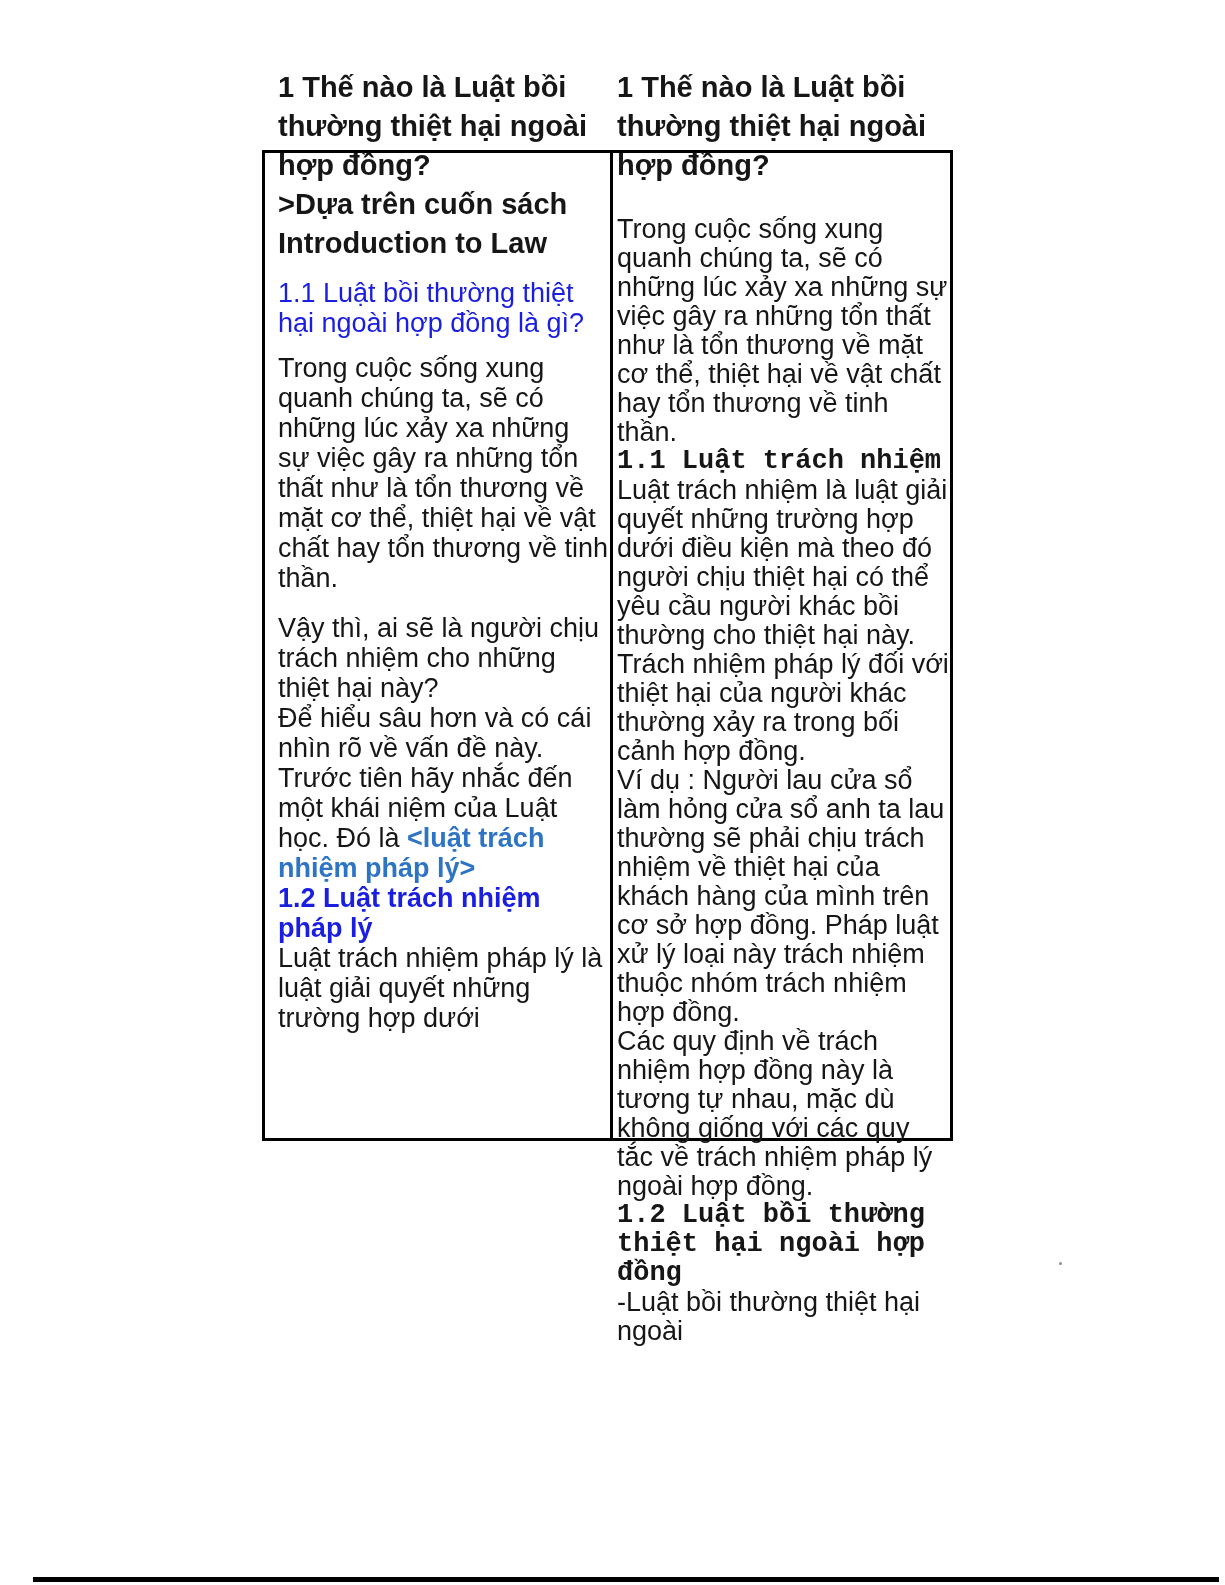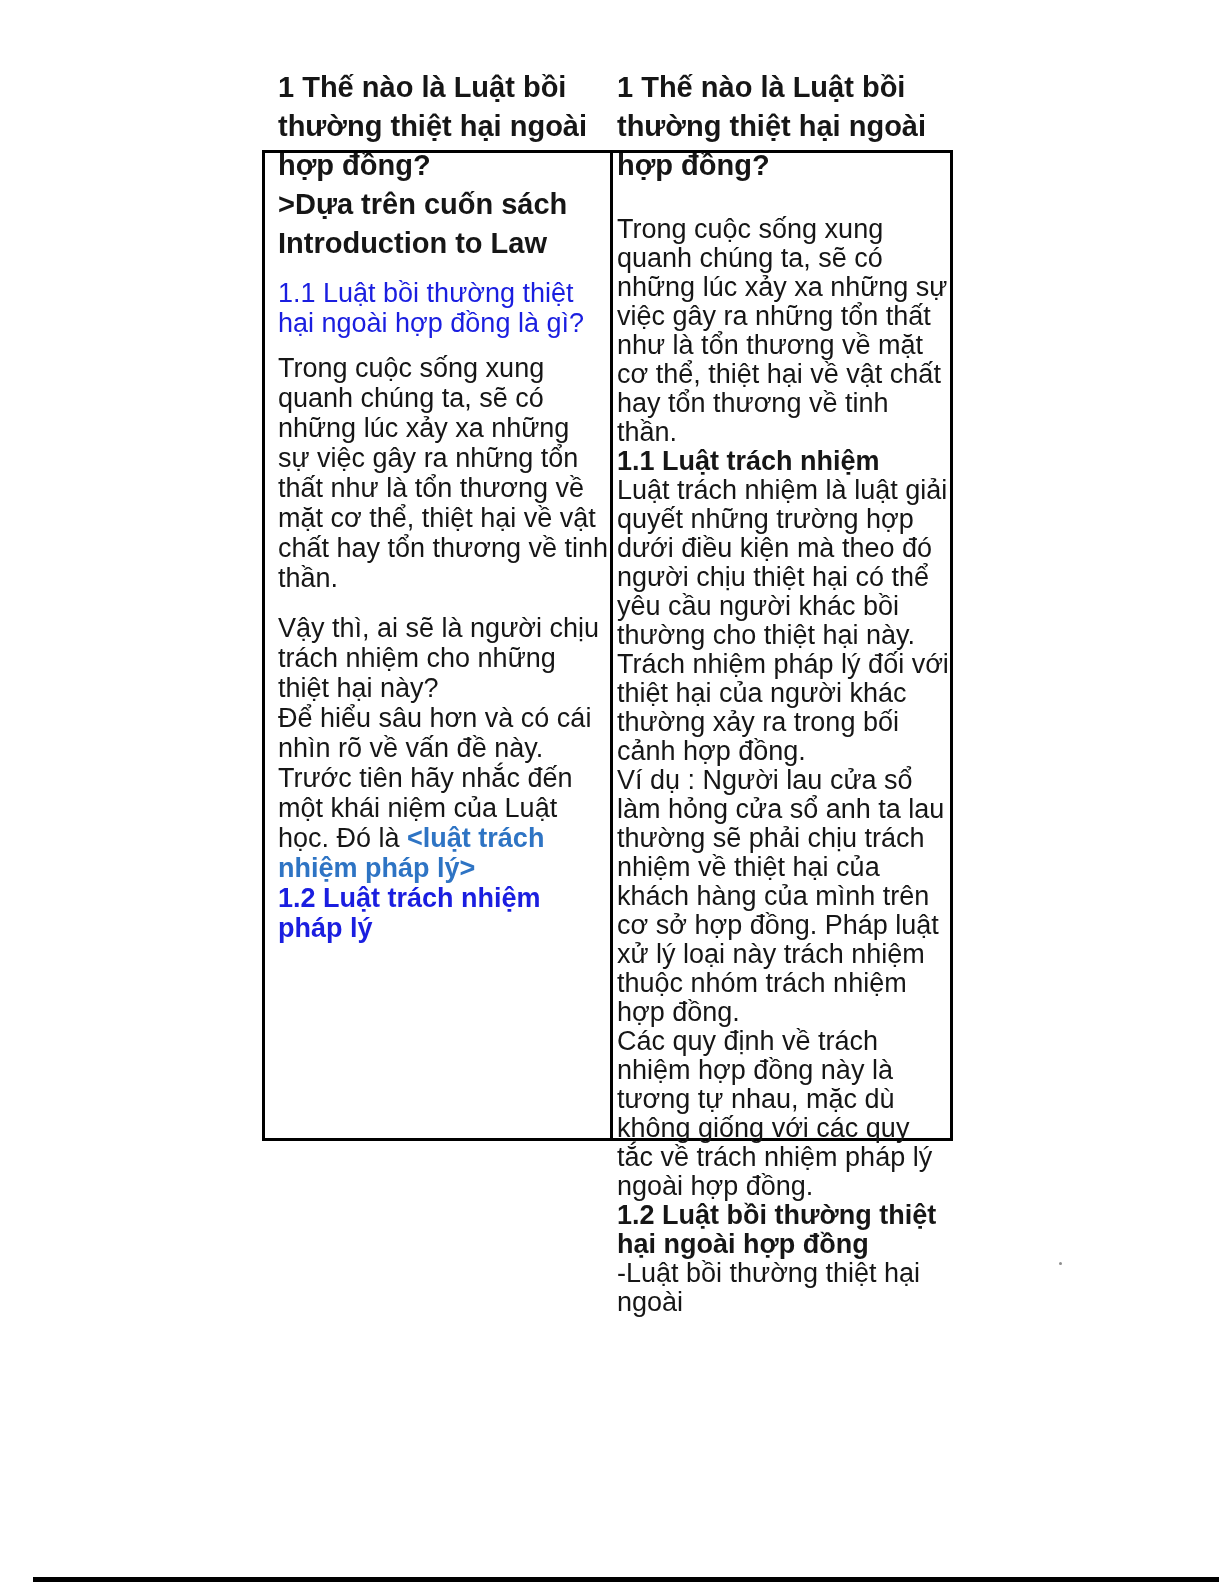--- a/index.html
+++ b/index.html
@@ -32,21 +32,21 @@
   .col.right p { line-height: 29px; }
 
   .left .sub11 { margin-top: 15px; color: var(--heading_blue, #1a1ee0); }
   .left .p-intro { margin-top: 15px; }
   .left .p-example { margin-top: 22px; }
   .left .p-question { margin-top: 20px; }
   .left .sub12 { font-weight: bold; color: var(--heading_blue, #1a1ee0); }
   .tort-link { font-weight: bold; color: var(--link_blue, #2e74c4); cursor: pointer; }
 
   .right .p-intro { margin-top: 30px; }
-  .right .subh { font-weight: bold; }
+  .right .subh { font-weight: bold; font-family: Liberation Mono, monospace; }
 
   
   .bottom-rule {
     position: absolute; left: 33px; top: 1577px; width: 1186px; height: 5px;
     background: var(--border, #000);
   }
   .stray-dot {
     position: absolute; left: 1059px; top: 1262px; width: 3px; height: 3px;
     background: #8d8d8d; border-radius: 50%;
   }
@@ -60,20 +60,21 @@
   <div class="col-divider"></div>
 
   <div class="col left">
     <h1>1 Thế nào là Luật bồi thường thiệt hại ngoài hợp đồng?</h1>
     <h1>&gt;Dựa trên cuốn sách Introduction to Law</h1>
     <p class="sub11">1.1 Luật bồi thường thiệt hại ngoài hợp đồng là gì?</p>
     <p class="p-intro">Trong cuộc sống xung quanh chúng ta, sẽ có những lúc xảy xa những sự việc gây ra những tổn thất như là tổn thương về mặt cơ thể, thiệt hại về vật chất hay tổn thương về tinh thần.</p>
     <p class="p-question"><span>Vậy thì, ai sẽ là người chịu trách nhiệm cho những thiệt hại này?
 Để hiểu sâu hơn và có cái nhìn rõ về vấn đề này. Trước tiên hãy nhắc đến một khái niệm của Luật học. Đó là </span><span class="tort-link">&lt;luật trách nhiệm pháp lý&gt;</span></p>
     <p class="sub12">1.2 Luật trách nhiệm pháp lý</p>
+    <p>Luật trách nhiệm pháp lý là luật giải quyết những trường hợp dưới</p>
   </div>
 
   <div class="col right">
     <h1>1 Thế nào là Luật bồi thường thiệt hại ngoài hợp đồng?</h1>
     <p class="p-intro">Trong cuộc sống xung quanh chúng ta, sẽ có những lúc xảy xa những sự việc gây ra những tổn thất như là tổn thương về mặt cơ thể, thiệt hại về vật chất hay tổn thương về tinh thần.</p>
     <p class="subh">1.1 Luật trách nhiệm</p>
     <p>Luật trách nhiệm là luật giải quyết những trường hợp dưới điều kiện mà theo đó người chịu thiệt hại có thể yêu cầu người khác bồi thường cho thiệt hại này.
 Trách nhiệm pháp lý đối với thiệt hại của người khác thường xảy ra trong bối cảnh hợp đồng.
 Ví dụ : Người lau cửa sổ làm hỏng cửa sổ anh ta lau thường sẽ phải chịu trách nhiệm về thiệt hại của khách hàng của mình trên cơ sở hợp đồng. Pháp luật xử lý loại này trách nhiệm thuộc nhóm trách nhiệm hợp đồng.
 Các quy định về trách nhiệm hợp đồng này là tương tự nhau, mặc dù

